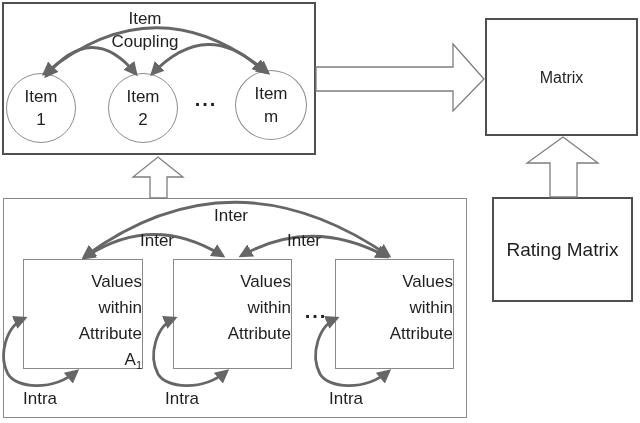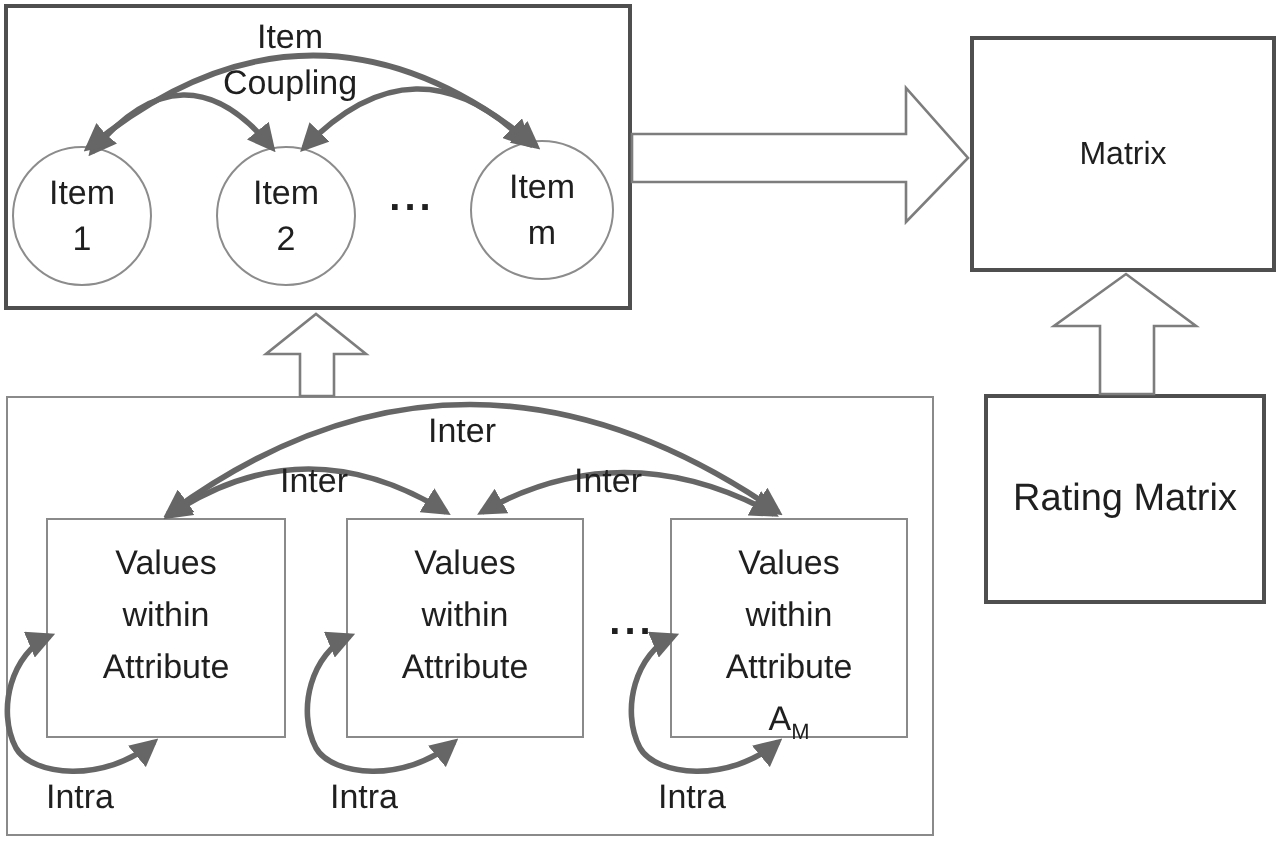--- a/index.html
+++ b/index.html
@@ -8,21 +8,21 @@
     font-family:"Liberation Sans", sans-serif;color:#1f1f1f;overflow:hidden;
   }
   .box{position:absolute;box-sizing:border-box;background:#ffffff;z-index:1;}
   .dark{border:2px solid #4f4f4f;}
   .light{border:1.5px solid #8a8a8a;}
   .circle{
     position:absolute;box-sizing:border-box;border:1px solid #8c8c8c;border-radius:50%;
     background:#ffffff;z-index:2;text-align:center;font-size:17px;line-height:23px;padding-top:11px;
   }
   .attr{
-    text-align:center;font-size:17px;line-height:26px;padding-top:9px;z-index:2;
+    text-align:right;font-size:17px;line-height:26px;padding-top:9px;z-index:2;
   }
   .lbl{position:absolute;text-align:center;font-size:17px;z-index:6;white-space:nowrap;}
   .dots{position:absolute;font-weight:bold;font-size:20px;letter-spacing:2px;z-index:2;text-align:center;}
   .center2{
     display:flex;align-items:center;justify-content:center;
     text-align:center;font-size:16px;line-height:23px;z-index:2;
   }
   #overlay{position:absolute;left:0;top:0;z-index:5;pointer-events:none;}
   sub{font-size:11px;}
 </style>
@@ -53,31 +53,31 @@
   </div>
   <div class="circle" style="left:235px;top:70px;width:72px;height:70px;">
     <div>Item</div>
     <div>m</div>
   </div>
 
   <div class="box light attr" style="left:23px;top:259px;width:120px;height:110px;">
     <div>Values</div>
     <div>within</div>
     <div>Attribute</div>
+    <div><span>A</span><sub>1</sub></div>
   </div>
   <div class="box light attr" style="left:173px;top:259px;width:119px;height:110px;">
     <div>Values</div>
     <div>within</div>
     <div>Attribute</div>
   </div>
   <div class="box light attr" style="left:335px;top:259px;width:119px;height:110px;">
     <div>Values</div>
     <div>within</div>
     <div>Attribute</div>
-    <div><span>A</span><sub>M</sub></div>
   </div>
 
   <svg id="overlay" width="640" height="423" viewBox="0 0 640 423">
     <defs>
       <marker id="ah" viewBox="0 0 10 10" refX="8" refY="5" markerWidth="5" markerHeight="5" orient="auto-start-reverse">
         <path d="M0,0 L10,5 L0,10 z" fill="#666666"></path>
       </marker>
     </defs>
 
     <path d="M 46,76 Q 92,20 136,74" fill="none" stroke="#666666" stroke-width="2.8" marker-start="url(#ah)" marker-end="url(#ah)"></path>

